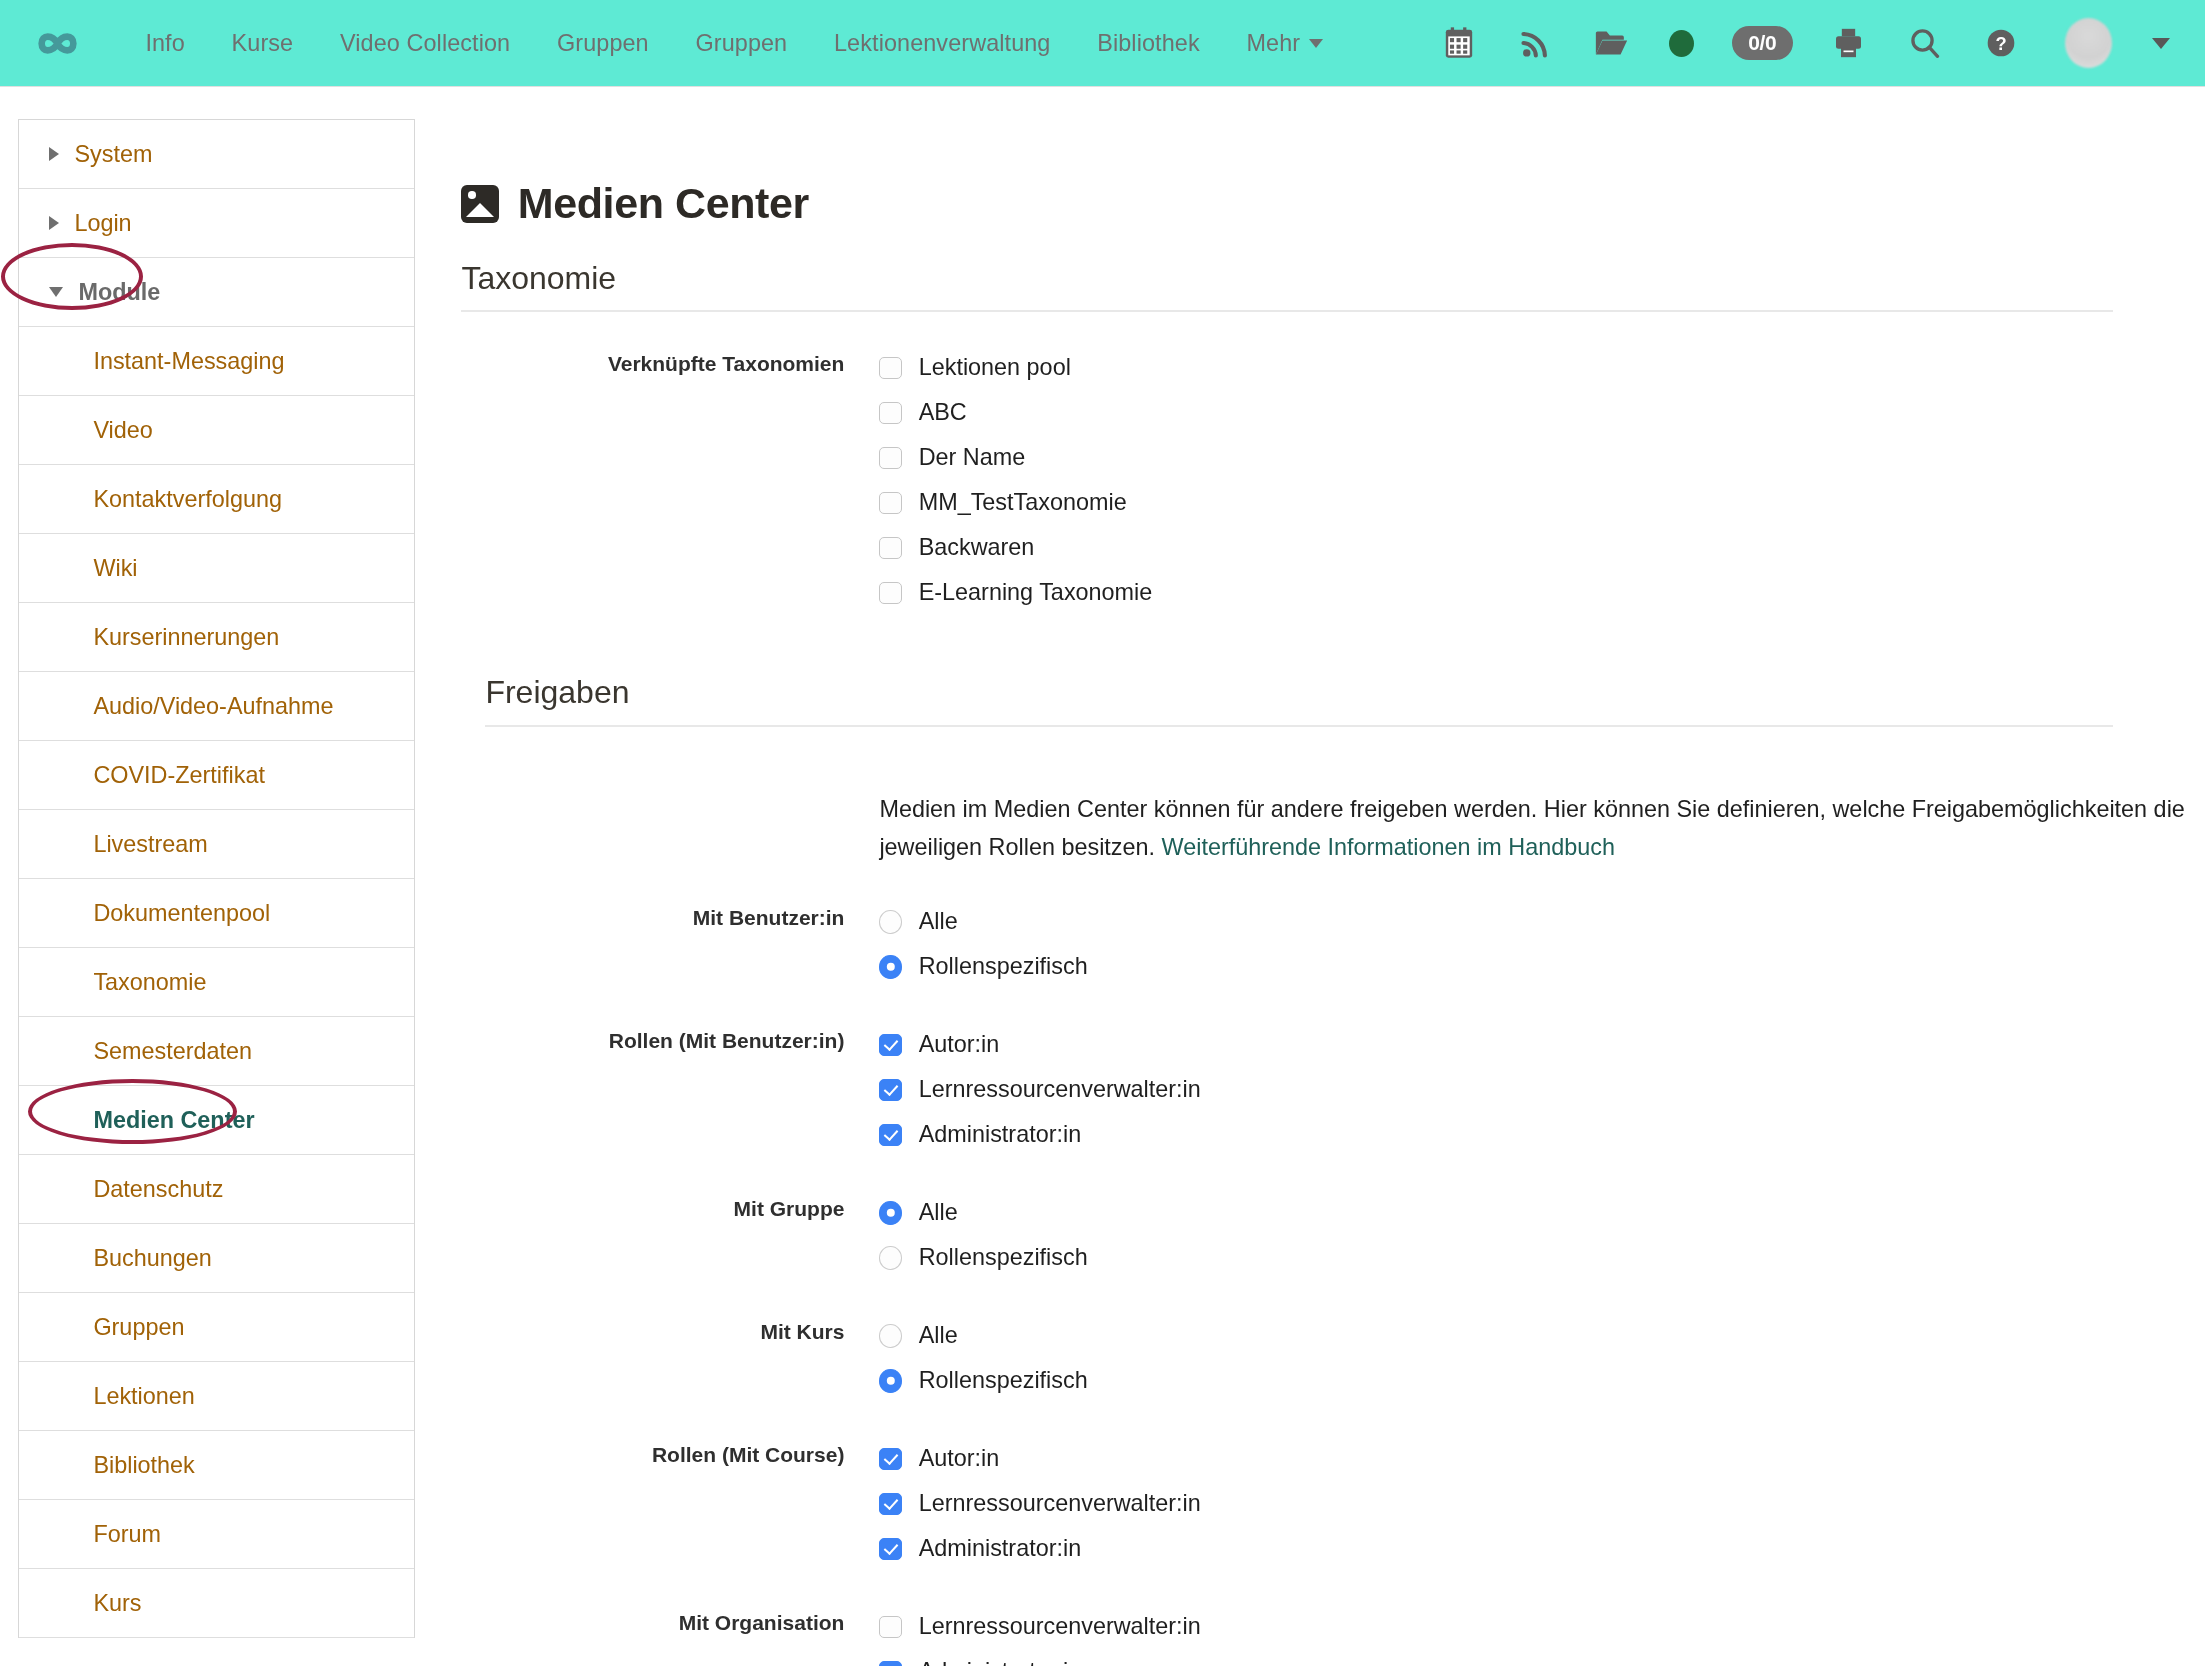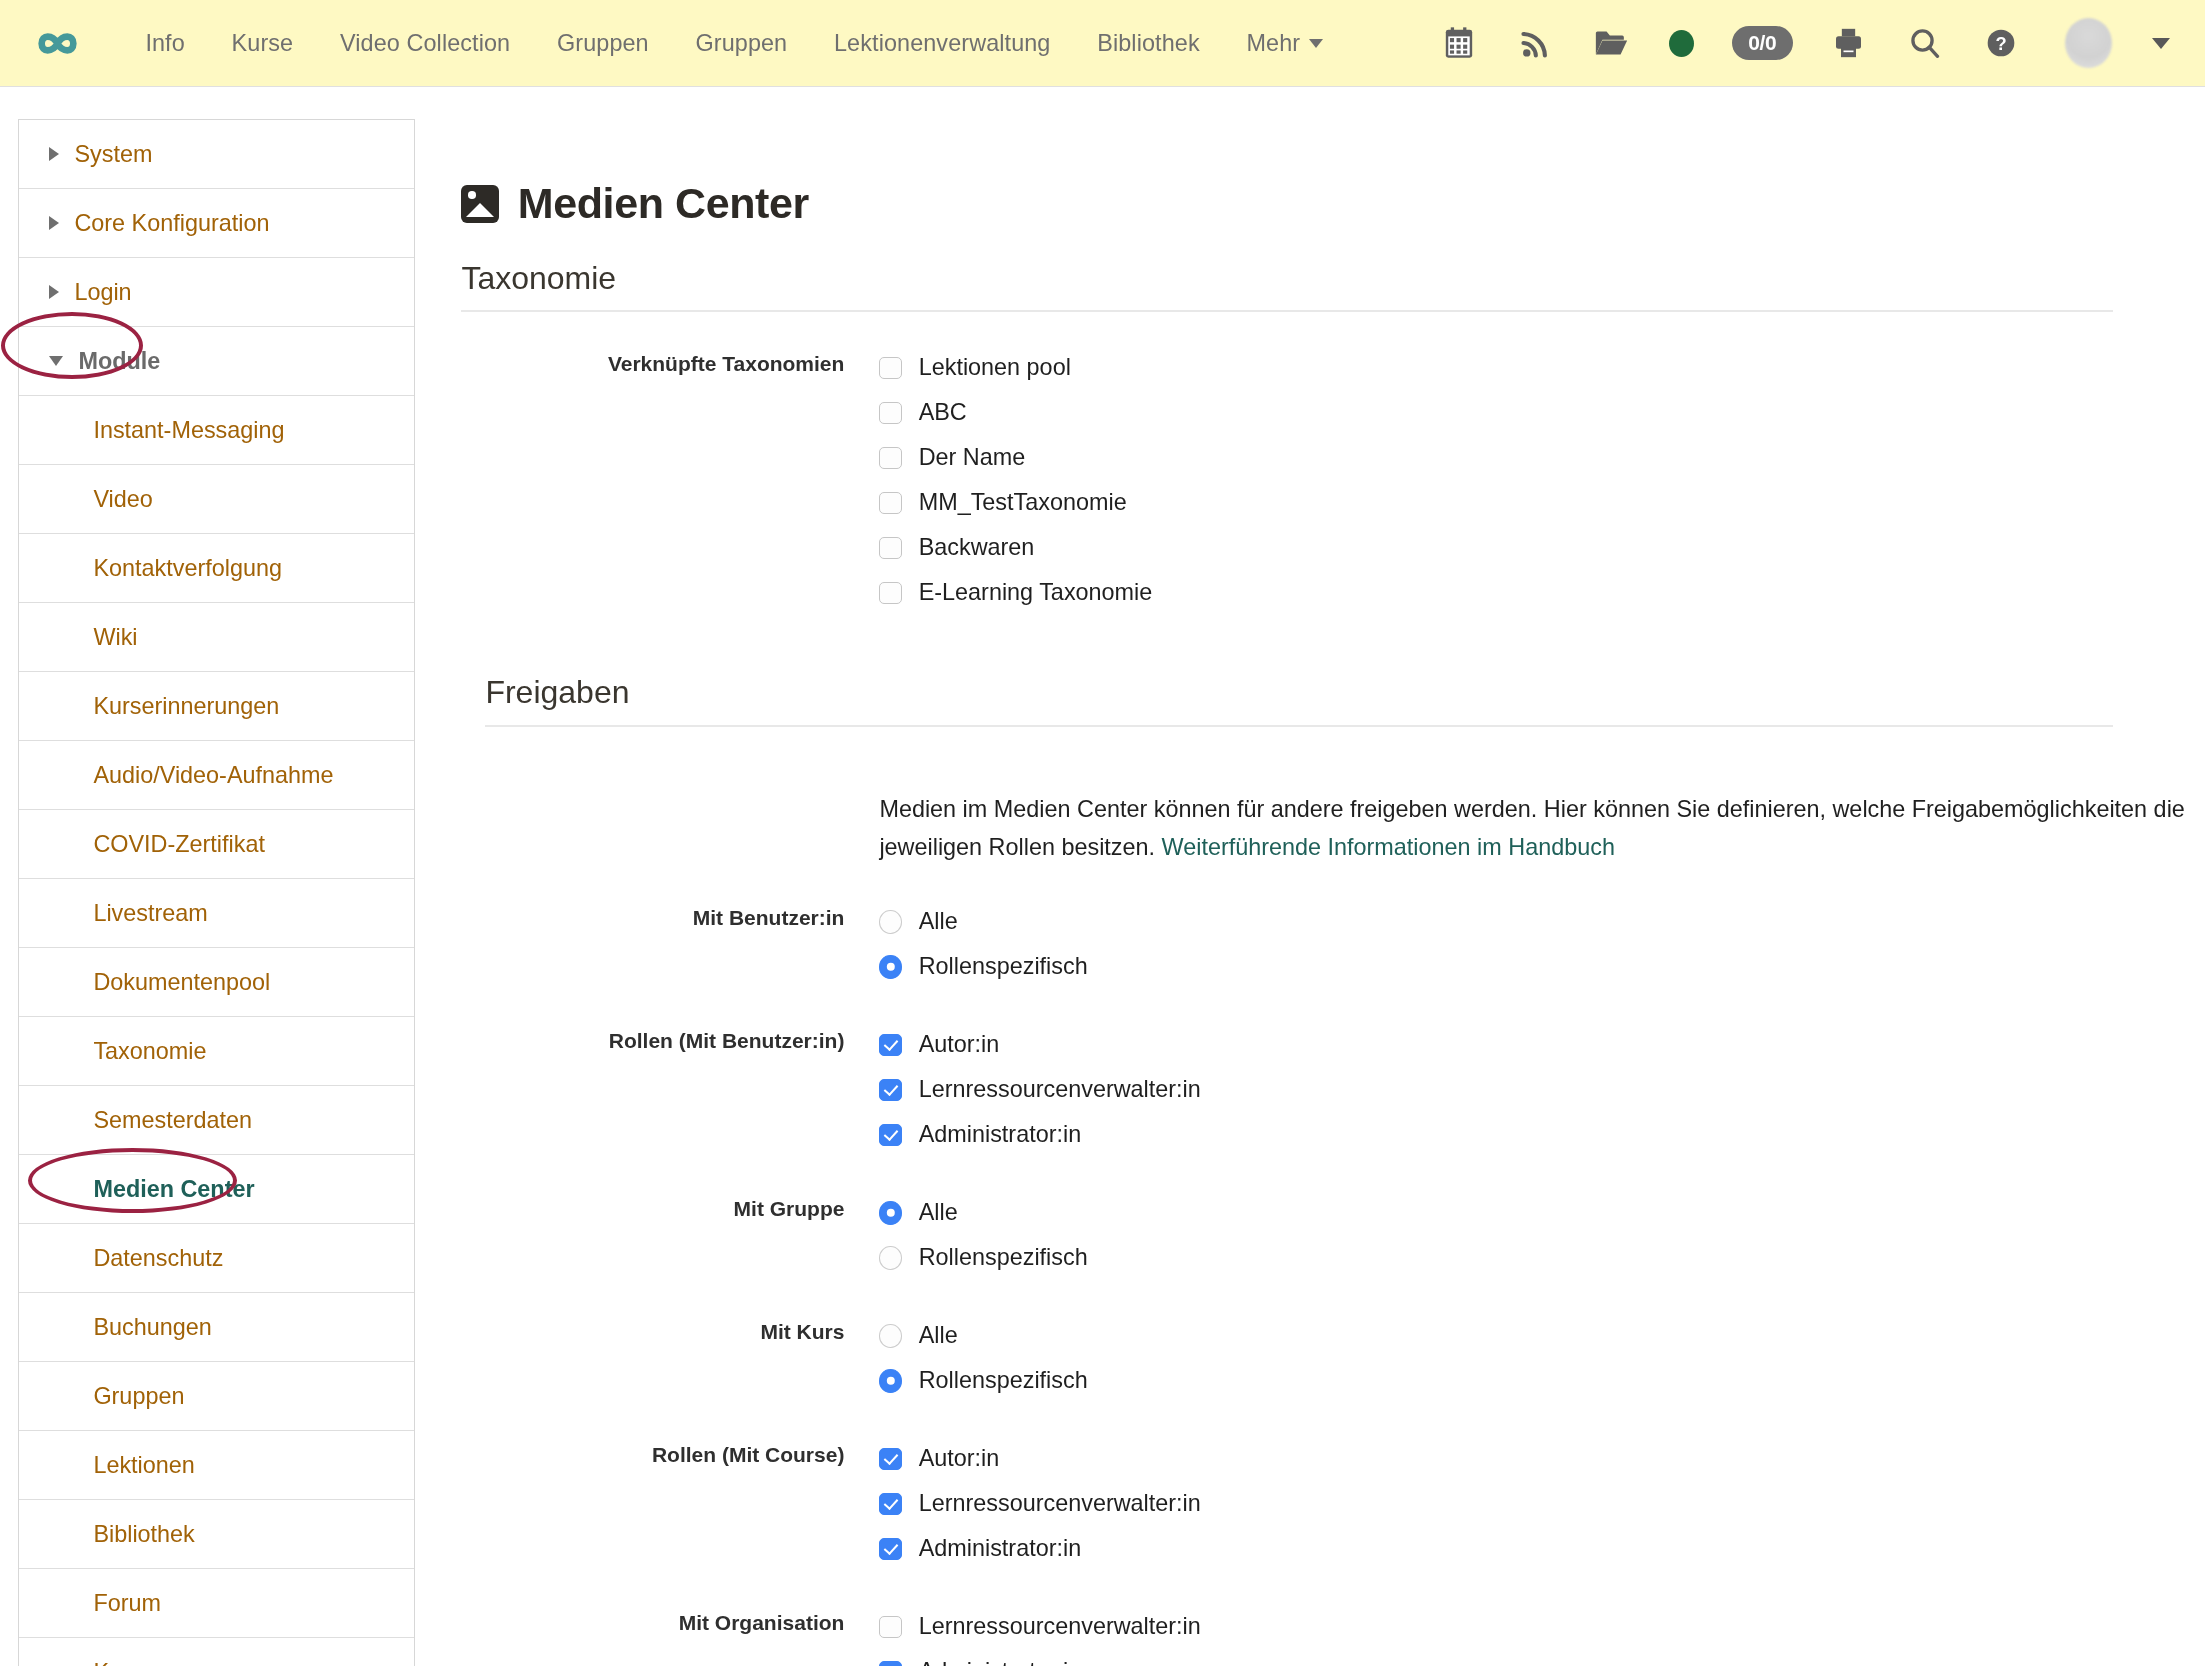--- a/index.html
+++ b/index.html
@@ -8,21 +8,21 @@
     height: 1667px;
     background: #ffffff;
     font-family: "Liberation Sans", sans-serif;
     overflow: hidden;
   }
 
   
   .topnav {
     position: relative;
     height: 87px;
-    background: #fef9c3;
+    background: #5eead4;
     border-bottom: 1.7px solid #e0e0e0;
     display: flex;
     align-items: center;
     padding: 0 32px 0 25px;
   }
   .brand-logo {
     width: 65px; height: 52px;
     margin-right: 32px;
     flex: 0 0 auto;
     display: flex; align-items: center; justify-content: center;
@@ -366,24 +366,20 @@
 
 <div class="page">
 
   <div class="sidebar">
 
     <div class="side-row group">
       <span class="arrow-right"></span>
       <span>System</span>
     </div>
 
-    <div class="side-row group">
-      <span class="arrow-right"></span>
-      <span>Core Konfiguration</span>
-    </div>
 
     <div class="side-row group">
       <span class="arrow-right"></span>
       <span>Login</span>
     </div>
 
     <div class="side-row group active-group">
       <span class="ellipse module"></span>
       <span class="arrow-down"></span>
       <span>Module</span>

